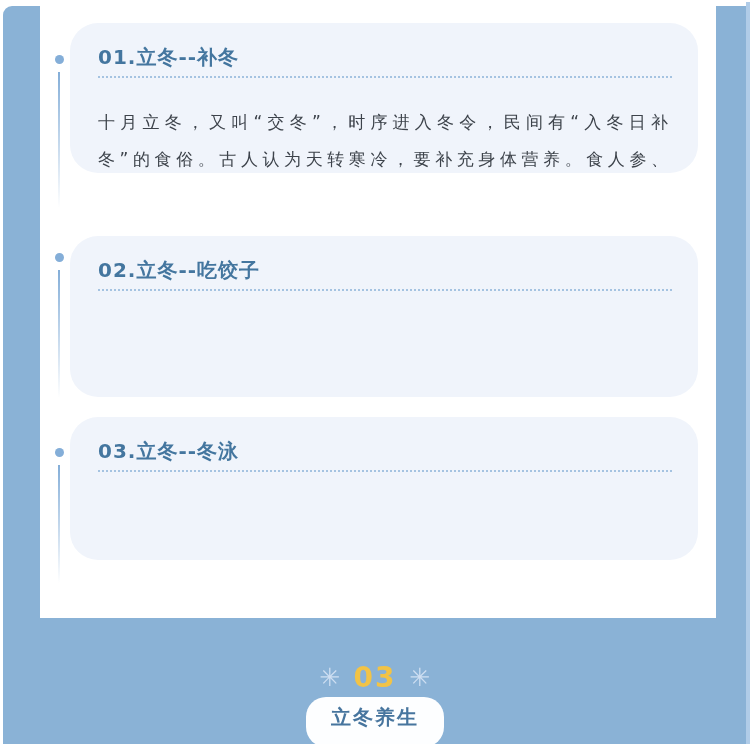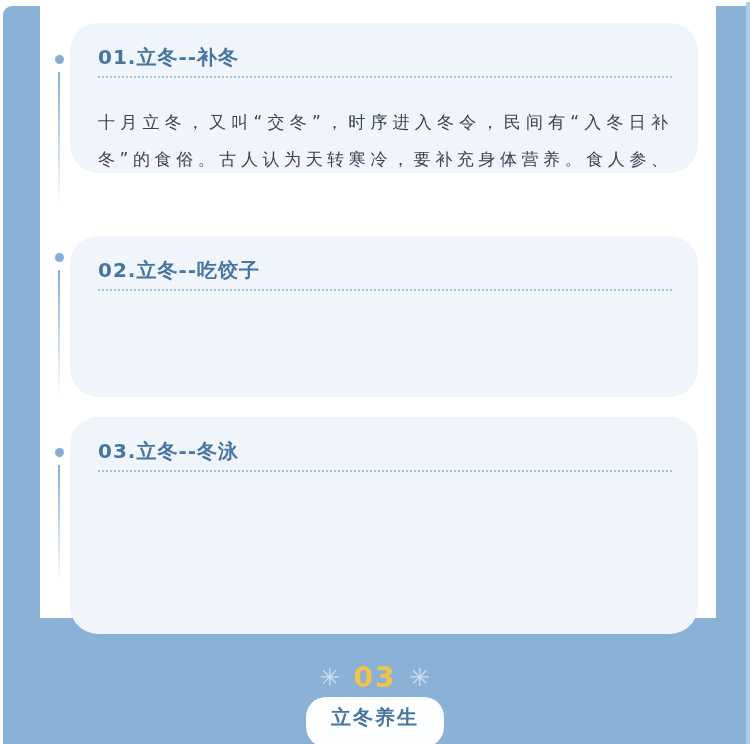--- a/index.html
+++ b/index.html
@@ -61,21 +61,21 @@
   .card{
     position:absolute;
     left:30px;width:628px;
     background:var(--card-bg,#f0f4fb);
     border-radius:28px;
     padding:24px 26px 0 28px;
     overflow:hidden;
   }
   .card.c1{top:23px;height:150px;}
   .card.c2{top:236px;height:161px;}
-  .card.c3{top:417px;height:217px;}
+  .card.c3{top:417px;height:143px;}
   .card-title{
     font-size:20px;
     font-weight:bold;
     color:var(--heading-color,#44769f);
     letter-spacing:1px;
     line-height:20px;
   }
   .card-rule{
     margin-top:9px;
     border-bottom:2px dotted var(--dotted-color,#a5c3e1);

